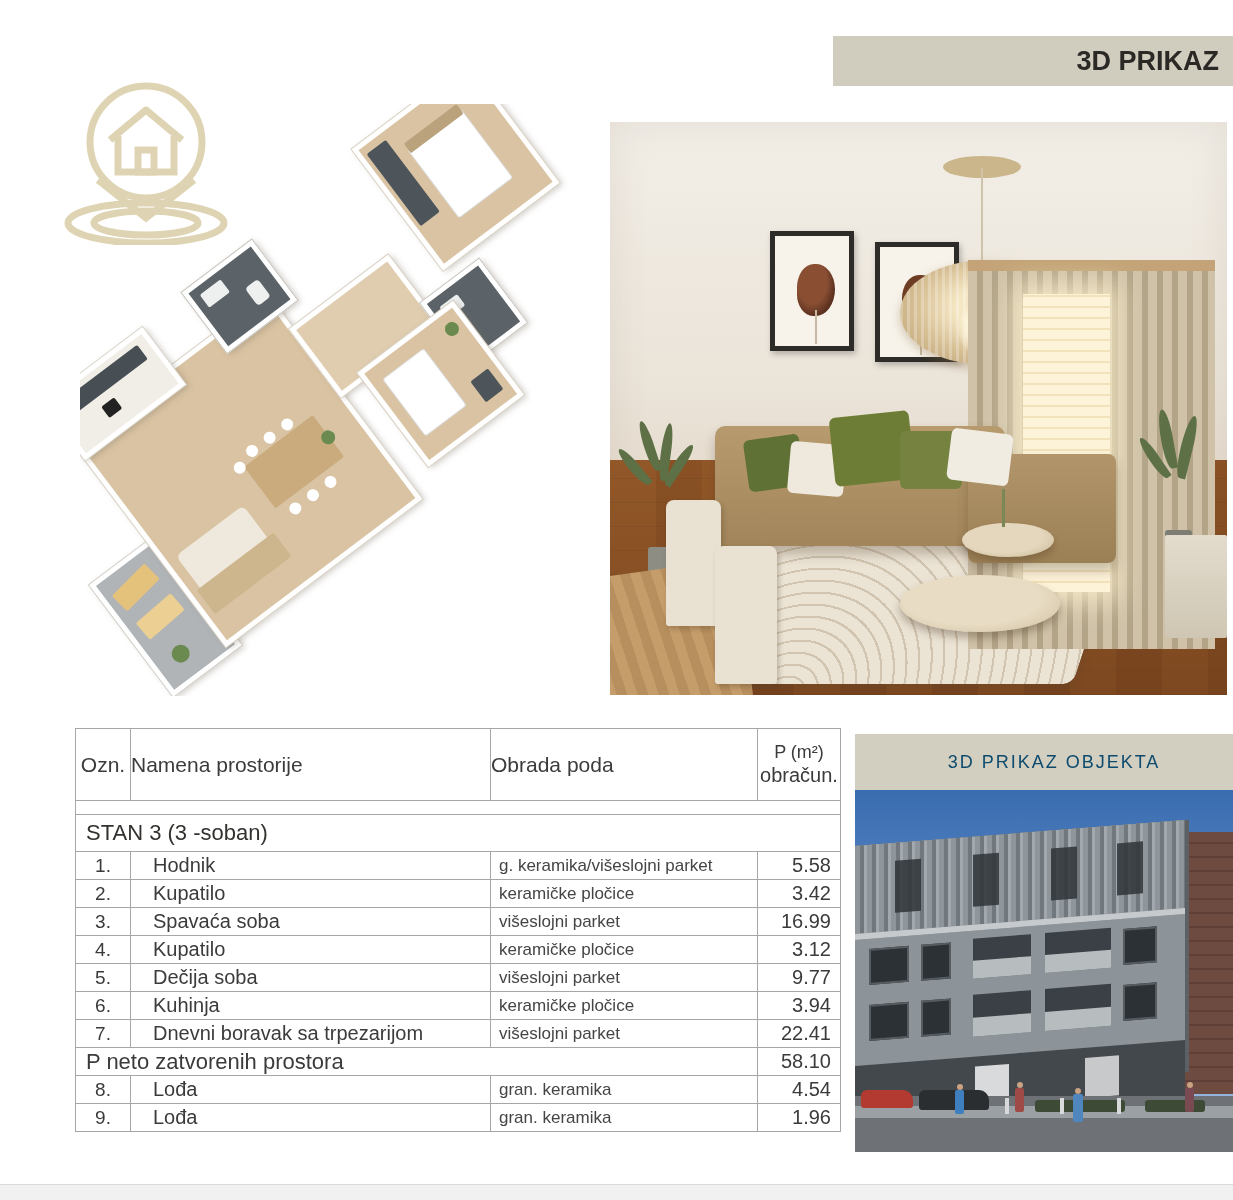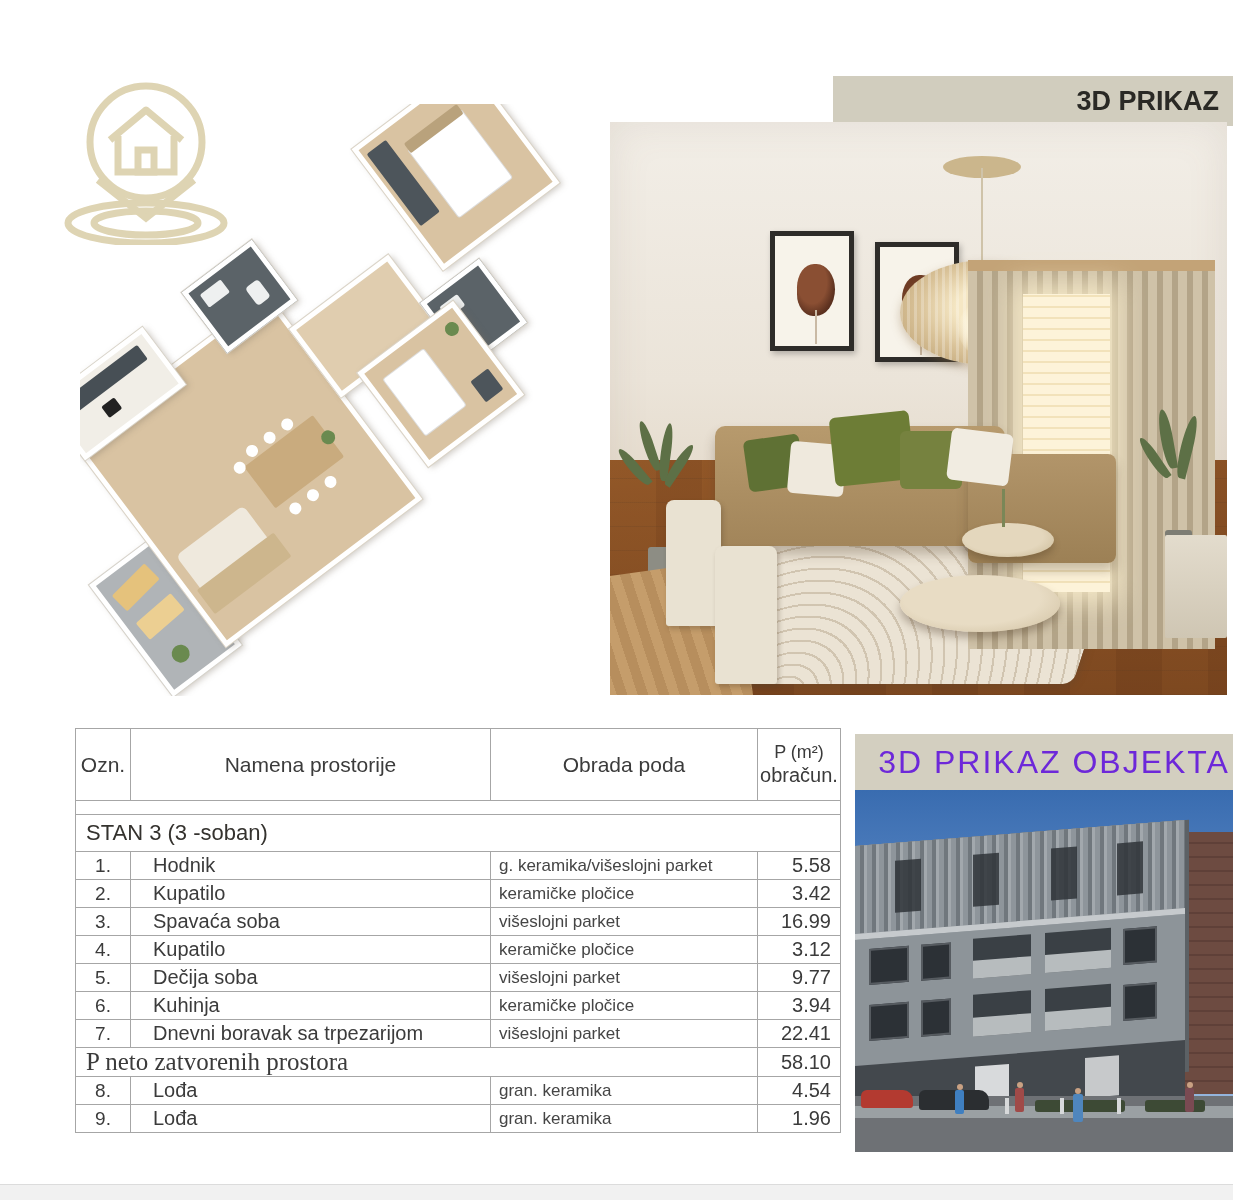--- a/index.html
+++ b/index.html
@@ -12,21 +12,21 @@
 
   
   .hdr-left {
     position:absolute; left:75px; top:36px; width:757px; height:50px;
     background:#c6c2b3; display:flex; align-items:center; padding-left:16px;
   }
   .hdr-left span { font-size:27px; font-weight:bold; color:#1d1c19; letter-spacing:.5px; }
   .hdr-right {
     position:absolute; left:833px; top:36px; width:400px; height:50px;
     background:#d1cdbe; display:flex; align-items:center; justify-content:flex-end;
-    padding-right:14px; white-space:pre;margin-top:40px;
+    padding-right:14px; white-space:pre;
   }
   .hdr-right .b { font-size:27px; font-weight:bold; color:#2a2925; }
   .hdr-right .r { font-size:27px; color:#3c3a34; }
 
   
   .logo { position:absolute; left:58px; top:80px; width:180px; height:165px; opacity:.85; }
 
   
   .plan-panel { position:absolute; left:80px; top:104px; width:515px; height:592px; overflow:hidden; }
   .plan-strip {
@@ -118,40 +118,40 @@
     background:linear-gradient(#e3dccd,#cfc6b3); border-radius:2px; }
 
   
   table.spec { position:absolute; left:75px; top:728px; width:765px;
     border-collapse:collapse; table-layout:fixed; }
   table.spec col.c1{width:55px;} table.spec col.c2{width:360px;}
   table.spec col.c3{width:267px;} table.spec col.c4{width:83px;}
   table.spec td, table.spec th { border:1px solid #a6a6a6; color:#3b3b3b;
     font-weight:normal; vertical-align:middle; overflow:hidden; white-space:nowrap; }
   tr.hrow { height:72px; }
-  tr.hrow th { font-size:21px; text-align:center; padding-left:0; }
+  tr.hrow th { font-size:21px; text-align:left; padding-left:0; }
   tr.hrow th.area { text-align:center; padding:0 2px; font-size:18px; line-height:1.25; }
   tr.sprow { height:14px; }
   tr.secrow { height:37px; }
   tr.secrow td { font-size:22px; padding-left:10px; color:#34322e; }
   tr.drow { height:28px; }
   tr.drow td.num { font-size:19px; text-align:center; }
   tr.drow td.nm { font-size:20px; padding-left:22px; }
   tr.drow td.fl { font-size:17px; padding-left:8px; color:#454545; }
   td.ar { font-size:20px; text-align:right; padding-right:9px; }
   tr.sumrow { height:28px; }
-  tr.sumrow td.lbl { font-size:25px; padding-left:10px;font-family:Liberation Serif, serif; }
+  tr.sumrow td.lbl { font-size:22px; padding-left:10px; }
   tr.totrow { height:31px; background:#8fb2c6; }
   tr.totrow td { border-color:#8fb2c6 #7d9fb3; color:#27343c; }
   tr.totrow td.lbl { font-size:22px; padding-left:10px; font-weight:normal; }
 
   
   .obj-hdr { position:absolute; left:855px; top:734px; width:378px; height:56px;
     background:#d3cfc0; display:flex; align-items:center; justify-content:center; }
-  .obj-hdr span { font-size:32px; color:#6d28d9; letter-spacing:2px;margin-left:20px; }
+  .obj-hdr span { font-size:18px; color:#0c4a6e; letter-spacing:2px;margin-left:20px; }
   .bld { position:absolute; left:855px; top:790px; width:378px; height:362px;
     background:linear-gradient(#396cb0 0%, #6d97cf 55%, #a9c4e4 100%); overflow:hidden; }
   .brick { position:absolute; right:0; top:42px; width:62px; height:262px;
     background:repeating-linear-gradient(0deg,#6d4b41 0 12px,#5f4038 12px 14px); }
   .bmain { position:absolute; left:0; top:56px; width:330px; height:252px;
     transform:skewY(-4.5deg); transform-origin:left top;
     background:#979da2; box-shadow:4px 0 0 #5c6165; }
   .btop { position:absolute; left:0; top:0; width:100%; height:88px;
     background:repeating-linear-gradient(90deg,#8e959b 0 5px,#70777d 5px 9px,#a2a8ad 9px 12px),#7b8287; }
   .btop .w { position:absolute; top:18px; width:26px; height:52px; background:#2f3438; opacity:.85; }

